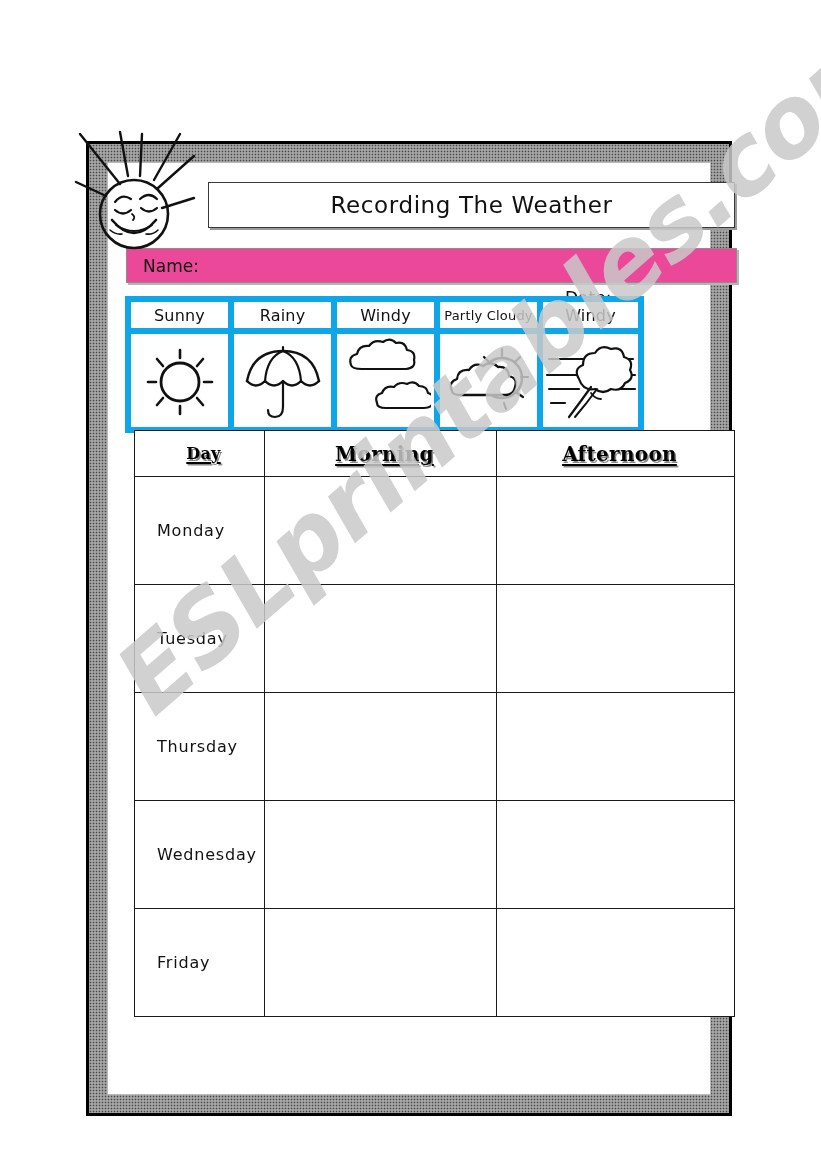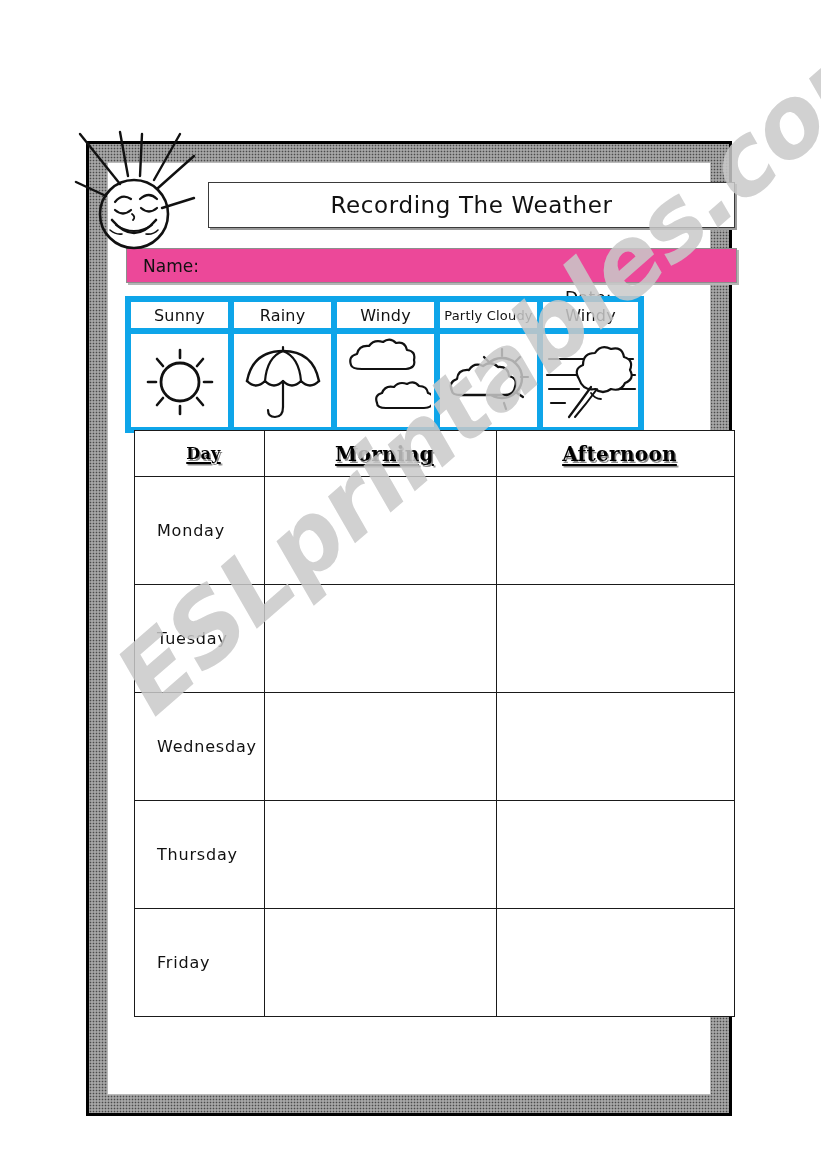--- a/index.html
+++ b/index.html
@@ -437,28 +437,28 @@
         </tr>
         <tr>
           <td class="daycell">
             <span class="day-text">Tuesday</span>
           </td>
           <td class="blank"></td>
           <td class="blank"></td>
         </tr>
         <tr>
           <td class="daycell">
+            <span class="day-text">Thursday</span>
+          </td>
+          <td class="blank"></td>
+          <td class="blank"></td>
+        </tr>
+        <tr>
+          <td class="daycell">
             <span class="day-text">Wednesday</span>
-          </td>
-          <td class="blank"></td>
-          <td class="blank"></td>
-        </tr>
-        <tr>
-          <td class="daycell">
-            <span class="day-text">Thursday</span>
           </td>
           <td class="blank"></td>
           <td class="blank"></td>
         </tr>
         <tr>
           <td class="daycell">
             <span class="day-text">Friday</span>
           </td>
           <td class="blank"></td>
           <td class="blank"></td>

